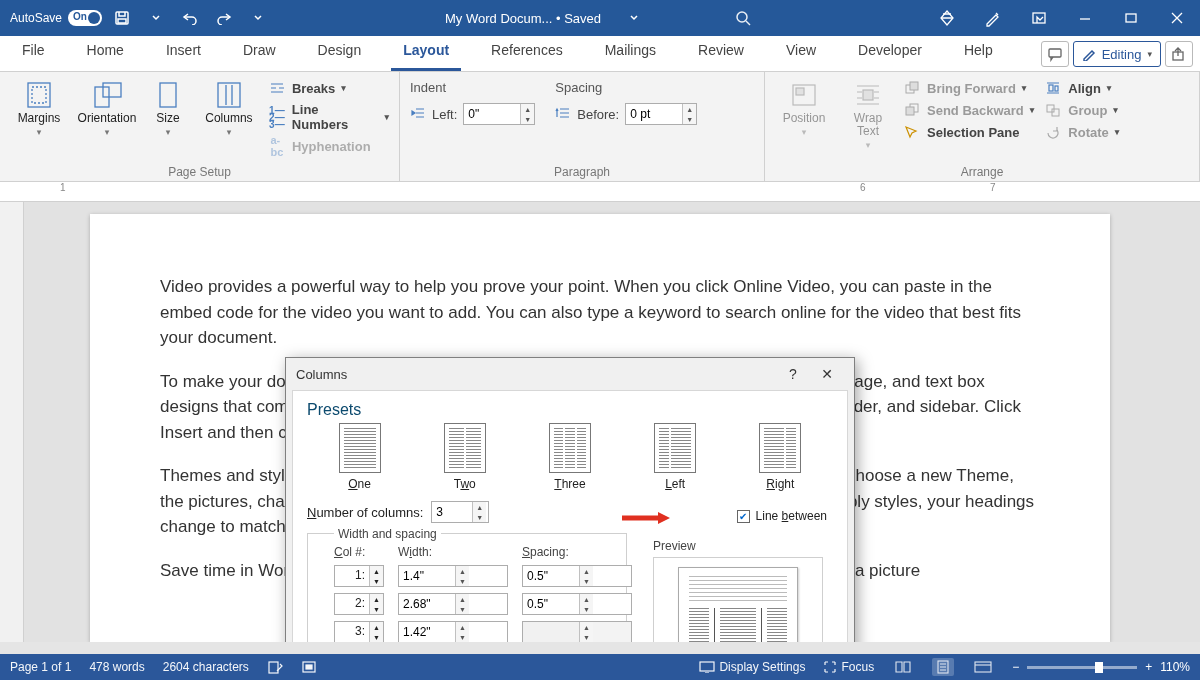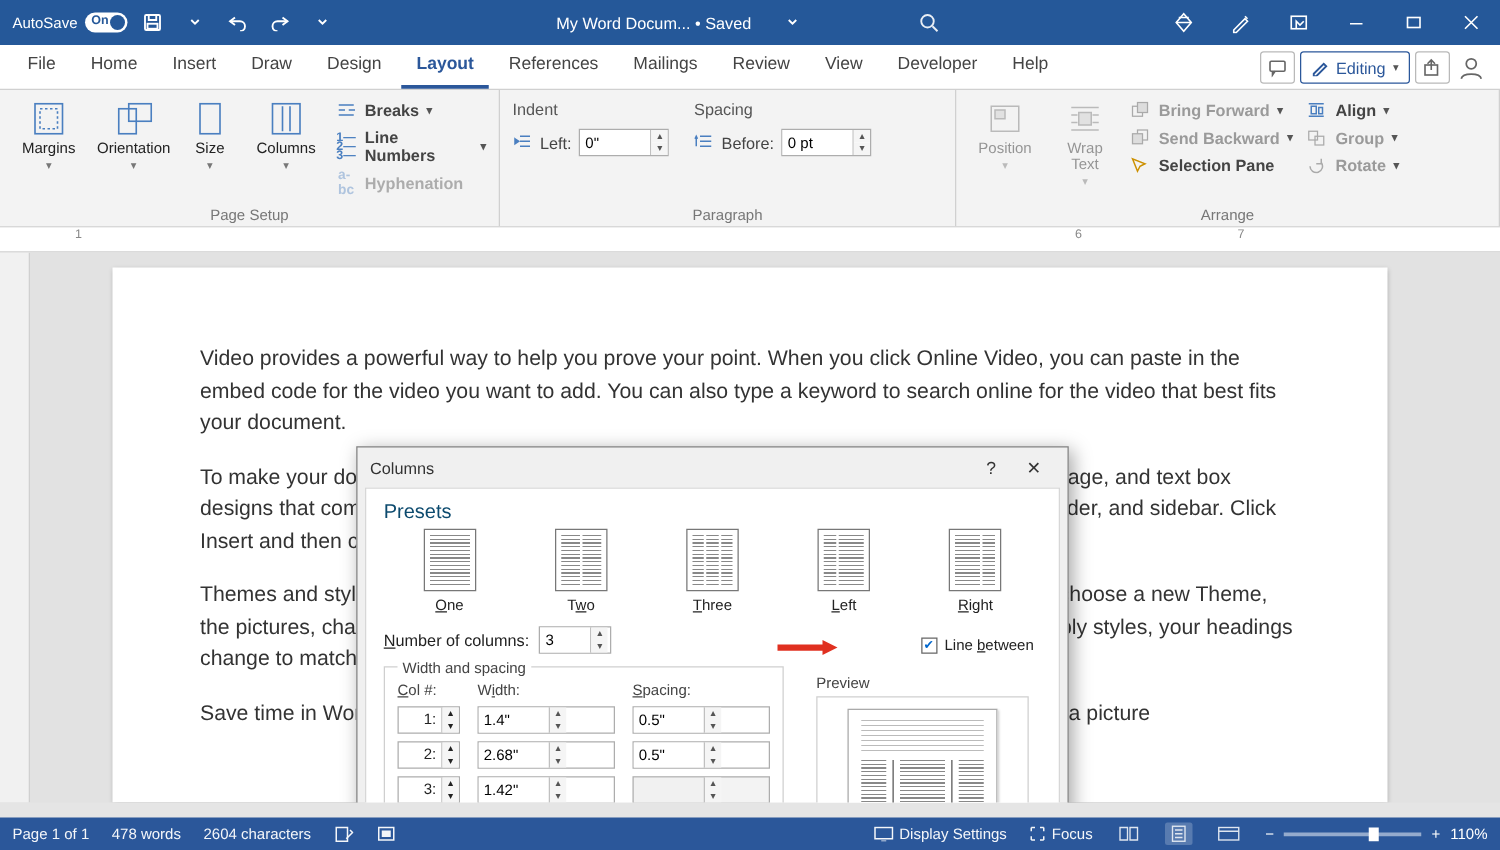--- a/index.html
+++ b/index.html
@@ -28,21 +28,21 @@
   .toggle .knob { position:absolute; top:2px; left:2px; width:12px; height:12px; background:var(--titlebar); border-radius:50%; }
   .toggle.on .knob { left:auto; right:2px; }
   .toggle.on .lbl { position:absolute; left:5px; top:1px; color:var(--titlebar); font-size:10px; font-weight:600;}
   .titlebar .title-center { flex:1; text-align:center; display:flex; align-items:center; justify-content:center; gap:28px; font-size:13px; }
   .titlebar .title-center .search-icon { opacity:.9; }
   .titlebar .right-ctrls { display:flex; align-items:center; }
   .titlebar .right-ctrls .btn { width:46px; height:36px; display:flex; align-items:center; justify-content:center; }
   .titlebar svg { stroke:#fff; }
 
   
-  .tabs { height:36px; background:#fff; display:flex; align-items:flex-end; padding:0 10px; gap:4px; border-bottom:1px solid var(--divider); }
+  .tabs { height:36px; background:#fff; display:flex; align-items:flex-end; padding:0 10px; gap:18px; border-bottom:1px solid var(--divider); }
   .tab { padding:8px 12px 10px; font-size:14px; color:#444; border-bottom:3px solid transparent; cursor:pointer; }
   .tab.active { color:var(--status); border-bottom-color:var(--status); font-weight:600; }
   .tabs .spacer { flex:1; }
   .tabs .right-tools { display:flex; align-items:flex-end; gap:4px; padding-bottom:4px;}
   .tabs .ribbtn { height:26px; border:1px solid var(--status); border-radius:3px; display:flex; align-items:center; padding:0 8px; color:var(--status); gap:6px; font-size:13px;}
   .tabs .ribbtn.icon-only { padding:0; width:28px; justify-content:center; border-color:#b9b9b9; color:#666;}
   .tabs .ribbtn.comment { border-color:#b9b9b9; color:#666; }
   .tabs .user { width:26px; height:26px; border-radius:50%; display:flex; align-items:center; justify-content:center;}
   .tabs .user svg { stroke:#666;}
 
@@ -83,21 +83,21 @@
   .preset { display:flex; flex-direction:column; align-items:center; gap:4px; cursor:pointer;}
   .preset .thumb { width:42px; height:50px; border:1px solid #777; background:#fff; display:flex; gap:2px; padding:4px; align-items:stretch;}
   .preset .thumb .col { flex:1; background:repeating-linear-gradient(#888,#888 1px,#fff 1px,#fff 3px);}
   .preset .under { font-size:12px; }
   .preset .under span { text-decoration: underline; }
   .num-cols-row { display:flex; align-items:center; gap:8px; margin-bottom:8px;}
   .num-cols-row label span.u { text-decoration:underline;}
   .lbw-row { position:absolute; right:20px; top:118px; display:flex; align-items:center; gap:6px; font-size:12px;}
   .arrow-callout { position:absolute; right:175px; top:119px; }
 
-  .fieldset { border:1px solid #cfcfcf; padding:6px 10px 10px; margin-bottom:8px; margin-top:2px;}
+  .fieldset { border:1px solid #cfcfcf; padding:6px 26px 10px; margin-bottom:8px; margin-top:2px;}
   .fieldset .legend { position:relative; top:-14px; background:#fff; display:inline-block; padding:0 4px; font-size:12px; color:#444;}
   .fieldset .legend + * { margin-top:-10px;}
   .ws-table { display:grid; grid-template-columns:50px 110px 110px; gap:6px 14px; font-size:12px; align-items:center;}
   .ws-table .hdr { color:#444; }
   .ws-table .hdr span.u { text-decoration:underline;}
   .ws-table .rownum { display:flex; background:#fff; border:1px solid #adadad; height:22px;}
   .ws-table .rownum span { flex:1; text-align:right; padding:2px 4px; font-size:12px;}
   .ws-table .rownum .arrows { width:14px; border-left:1px solid #c0c0c0; display:flex; flex-direction:column;}
   .ws-table .rownum .arrows div { flex:1; font-size:7px; display:flex; align-items:center; justify-content:center; background:#f5f5f5;}
   .checkbox { width:13px; height:13px; border:1px solid #666; background:#fff; display:inline-flex; align-items:center; justify-content:center; font-size:10px; color:#0066cc;}

